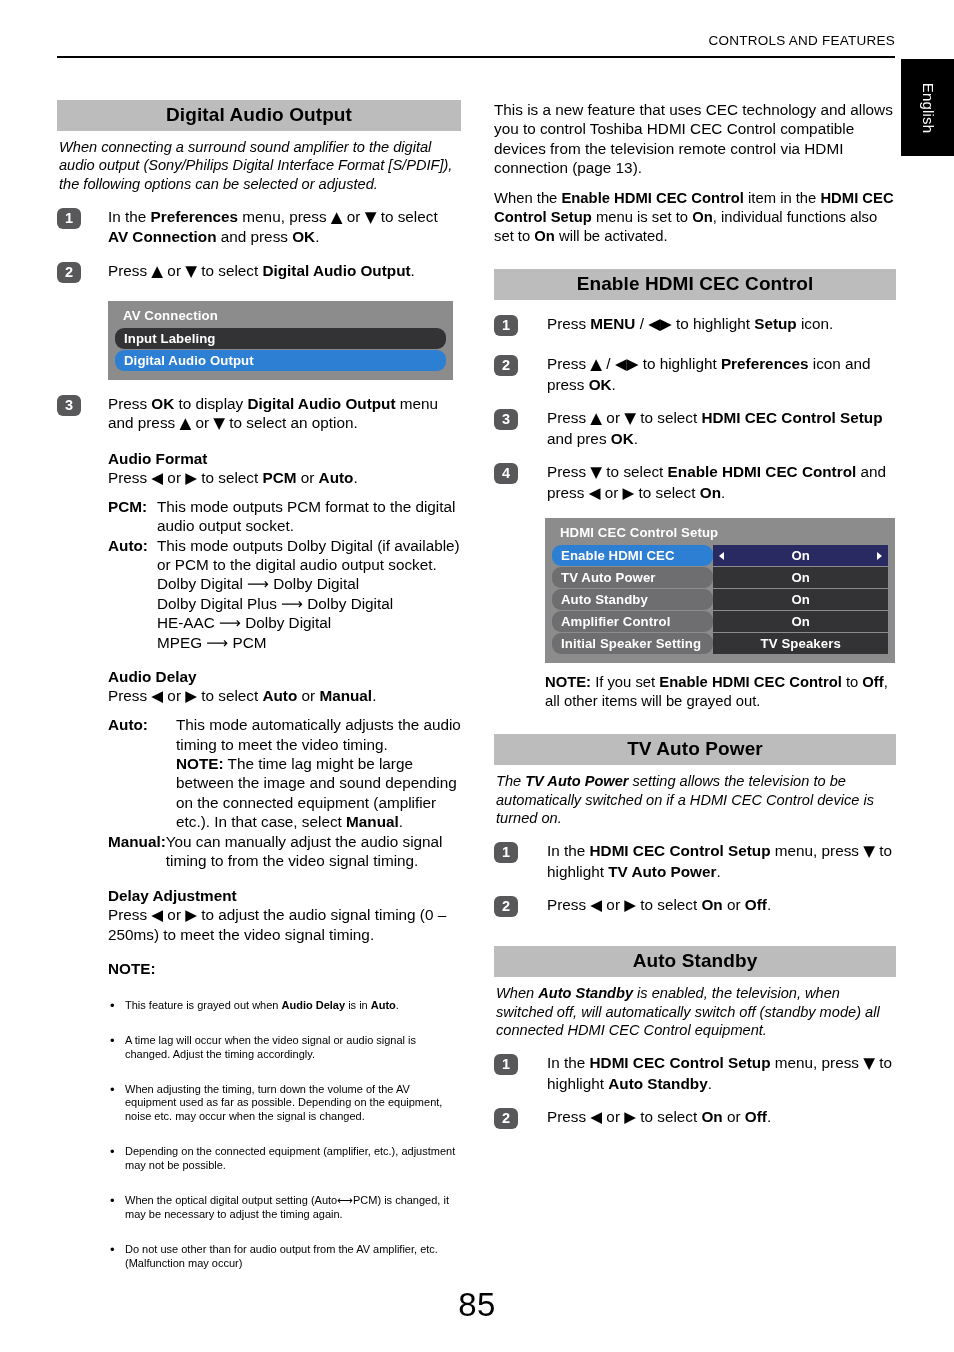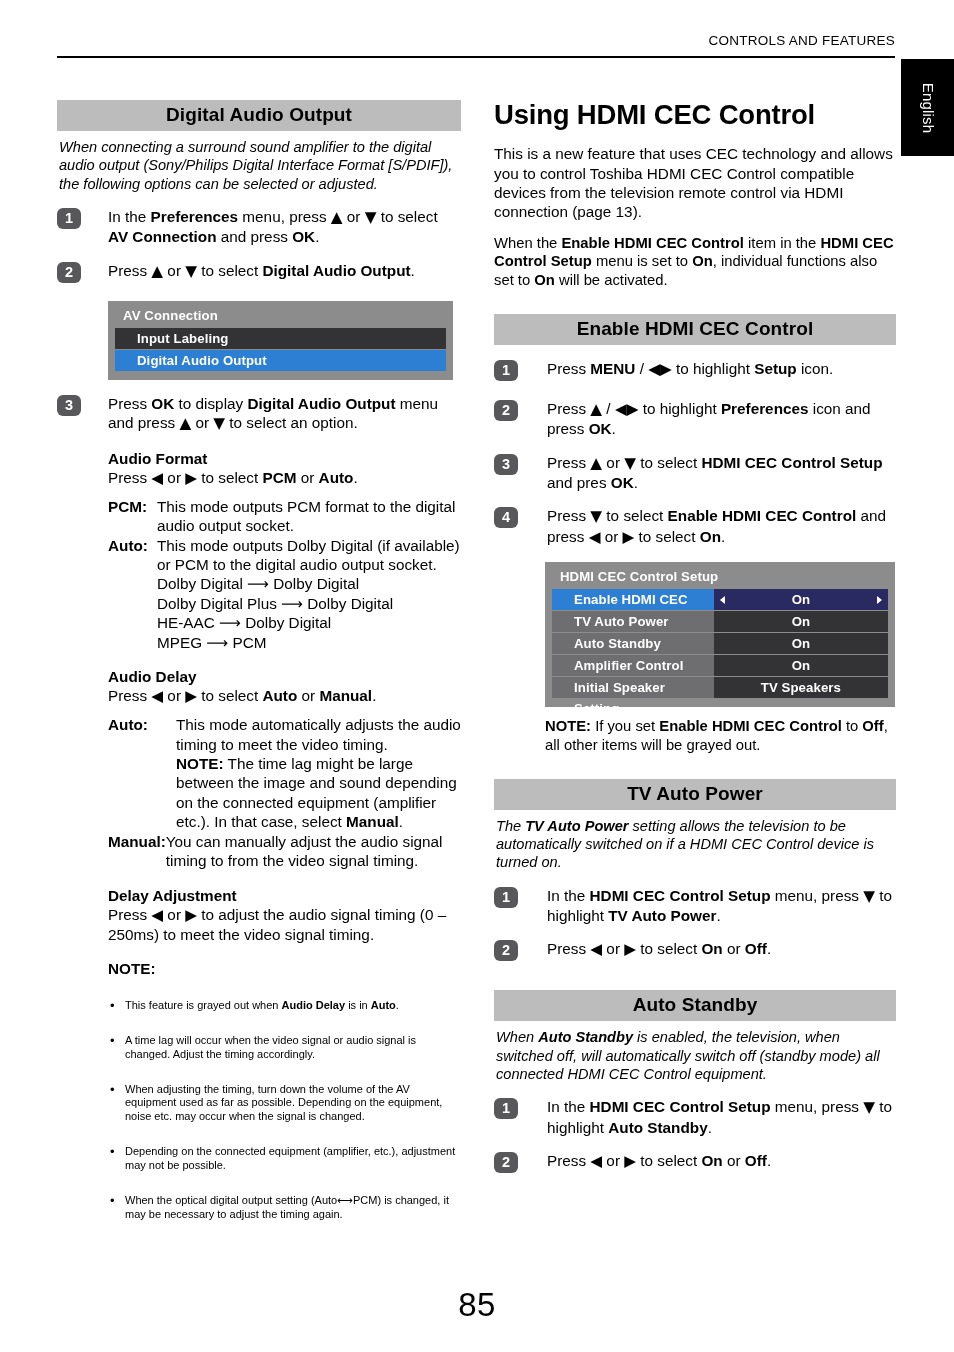--- a/index.html
+++ b/index.html
@@ -188,23 +188,24 @@
     align-items: stretch;
     height: 21px;
     margin-bottom: 1px;
   }
   .osd-row:last-child { margin-bottom: 0; }
   .osd-label {
     color: #ffffff;
     font-weight: bold;
     font-size: 13.2px;
     line-height: 21px;
-    padding-left: 22px;
+    padding-left: 9px;
     box-sizing: border-box;
     letter-spacing: 0.1px;
+    border-radius: 9px;
   }
   .osd-value {
     color: #ffffff;
     font-weight: bold;
     font-size: 13.2px;
     line-height: 21px;
     text-align: center;
     position: relative;
     box-sizing: border-box;
     letter-spacing: 0.1px;
@@ -327,27 +328,27 @@
     <div class="subhead">Delay Adjustment</div>
     <div class="para tight">Press <span class="arr">◀</span> or <span class="arr">▶</span> to adjust the audio signal timing (0 – 250ms) to meet the video signal timing.</div>
 
     <div class="subhead">NOTE:</div>
     <div class="bullets">
       <div class="bullet">This feature is grayed out when <b>Audio Delay</b> is in <b>Auto</b>.</div>
       <div class="bullet">A time lag will occur when the video signal or audio signal is changed. Adjust the timing accordingly.</div>
       <div class="bullet">When adjusting the timing, turn down the volume of the AV equipment used as far as possible. Depending on the equipment, noise etc. may occur when the signal is changed.</div>
       <div class="bullet">Depending on the connected equipment (amplifier, etc.), adjustment may not be possible.</div>
       <div class="bullet">When the optical digital output setting (Auto<span class="arr">⟷</span>PCM) is changed, it may be necessary to adjust the timing again.</div>
+      <div class="bullet">Do not use other than for audio output from the AV amplifier, etc. (Malfunction may occur)</div>
     </div>
   </div>
 </div>
 
 <div class="col col-right">
 
-  <div class="page-title">Using HDMI CEC Control</div>
 
   <div class="para" style="margin-top:0;">This is a new feature that uses CEC technology and allows you to control Toshiba HDMI CEC Control compatible devices from the television remote control via HDMI connection (page 13).</div>
   <div class="para" style="margin-top:12px; font-size:14.8px;">When the <b>Enable HDMI CEC Control</b> item in the <b>HDMI CEC Control Setup</b> menu is set to <b>On</b>, individual functions also set to <b>On</b> will be activated.</div>
 
   <div class="banner" style="margin-top:24px;">Enable HDMI CEC Control</div>
 
   <div class="step">
     <div class="step-badge">1</div>
     <div class="step-body">Press <b>MENU</b> / <span class="arr">◀▶</span> to highlight <b>Setup</b> icon.</div>
   </div>

